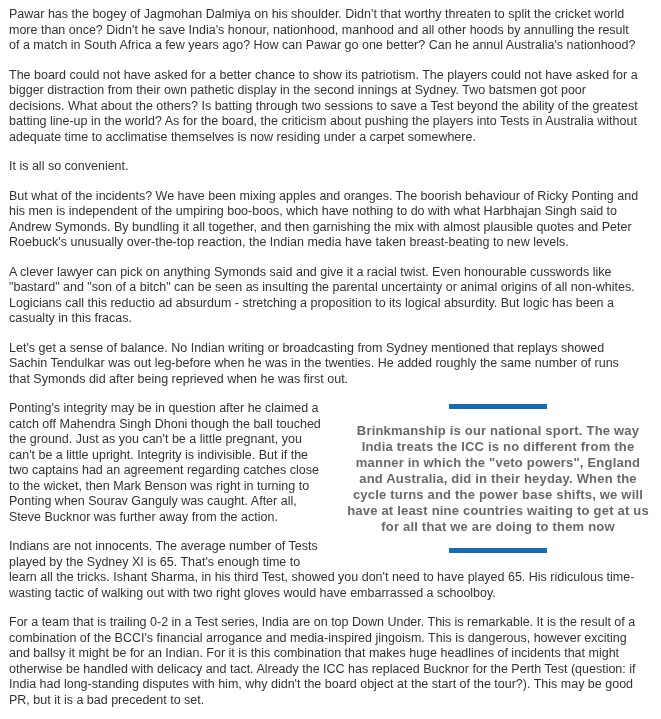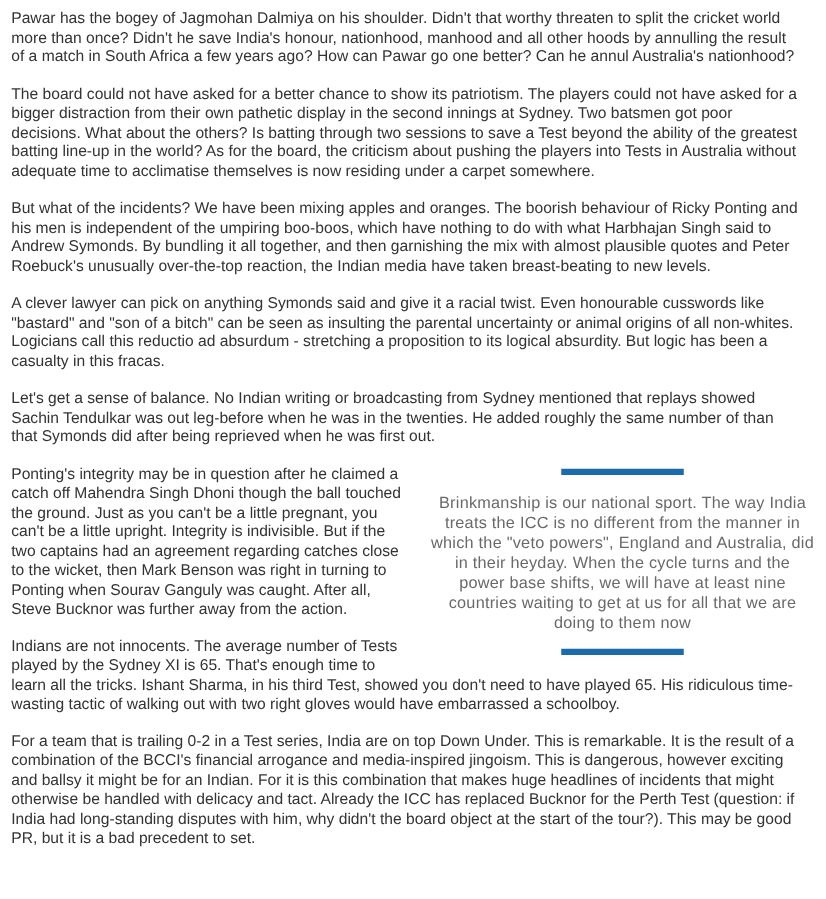--- a/index.html
+++ b/index.html
@@ -27,38 +27,39 @@
     margin: 3px 0 6px 14px;
     text-align: center;
   }
   .pq-bar {
     width: 98px;
     height: 5px;
     background: #1b6aa9;
     margin: 0 auto;
   }
   .pq-text {
-    font-weight: normal;
+    font-weight: bold;
     font-size: 13px;
     line-height: 16px;
     letter-spacing: 0.2px;
     color: #696969;
     margin: 14px 0 13px 0;
   }
 </style>
 </head>
 <body>
 
 <div class="page">
 
   <p>Pawar has the bogey of Jagmohan Dalmiya on his shoulder. Didn't that worthy threaten to split the cricket world more than once? Didn't he save India's honour, nationhood, manhood and all other hoods by annulling the result of a match in South Africa a few years ago? How can Pawar go one better? Can he annul Australia's nationhood?</p>
   <p>The board could not have asked for a better chance to show its patriotism. The players could not have asked for a bigger distraction from their own pathetic display in the second innings at Sydney. Two batsmen got poor decisions. What about the others? Is batting through two sessions to save a Test beyond the ability of the greatest batting line-up in the world? As for the board, the criticism about pushing the players into Tests in Australia without adequate time to acclimatise themselves is now residing under a carpet somewhere.</p>
+  <p>It is all so convenient.</p>
   <p>But what of the incidents? We have been mixing apples and oranges. The boorish behaviour of Ricky Ponting and his men is independent of the umpiring boo-boos, which have nothing to do with what Harbhajan Singh said to Andrew Symonds. By bundling it all together, and then garnishing the mix with almost plausible quotes and Peter Roebuck's unusually over-the-top reaction, the Indian media have taken breast-beating to new levels.</p>
   <p>A clever lawyer can pick on anything Symonds said and give it a racial twist. Even honourable cusswords like "bastard" and "son of a bitch" can be seen as insulting the parental uncertainty or animal origins of all non-whites. Logicians call this reductio ad absurdum - stretching a proposition to its logical absurdity. But logic has been a casualty in this fracas.</p>
-  <p>Let's get a sense of balance. No Indian writing or broadcasting from Sydney mentioned that replays showed Sachin Tendulkar was out leg-before when he was in the twenties. He added roughly the same number of than that Symonds did after being reprieved when he was first out.</p>
+  <p>Let's get a sense of balance. No Indian writing or broadcasting from Sydney mentioned that replays showed Sachin Tendulkar was out leg-before when he was in the twenties. He added roughly the same number of runs that Symonds did after being reprieved when he was first out.</p>
 
   <aside class="pullquote">
     <div class="pq-bar"></div>
     <div class="pq-text">Brinkmanship is our national sport. The way India treats the ICC is no different from the manner in which the "veto powers", England and Australia, did in their heyday. When the cycle turns and the power base shifts, we will have at least nine countries waiting to get at us for all that we are doing to them now</div>
     <div class="pq-bar"></div>
   </aside>
 
   <p>Ponting's integrity may be in question after he claimed a catch off Mahendra Singh Dhoni though the ball touched the ground. Just as you can't be a little pregnant, you can't be a little upright. Integrity is indivisible. But if the two captains had an agreement regarding catches close to the wicket, then Mark Benson was right in turning to Ponting when Sourav Ganguly was caught. After all, Steve Bucknor was further away from the action.</p>
   <p>Indians are not innocents. The average number of Tests played by the Sydney XI is 65. That's enough time to learn all the tricks. Ishant Sharma, in his third Test, showed you don't need to have played 65. His ridiculous time-wasting tactic of walking out with two right gloves would have embarrassed a schoolboy.</p>
   <p>For a team that is trailing 0-2 in a Test series, India are on top Down Under. This is remarkable. It is the result of a combination of the BCCI's financial arrogance and media-inspired jingoism. This is dangerous, however exciting and ballsy it might be for an Indian. For it is this combination that makes huge headlines of incidents that might otherwise be handled with delicacy and tact. Already the ICC has replaced Bucknor for the Perth Test (question: if India had long-standing disputes with him, why didn't the board object at the start of the tour?). This may be good PR, but it is a bad precedent to set.</p>

